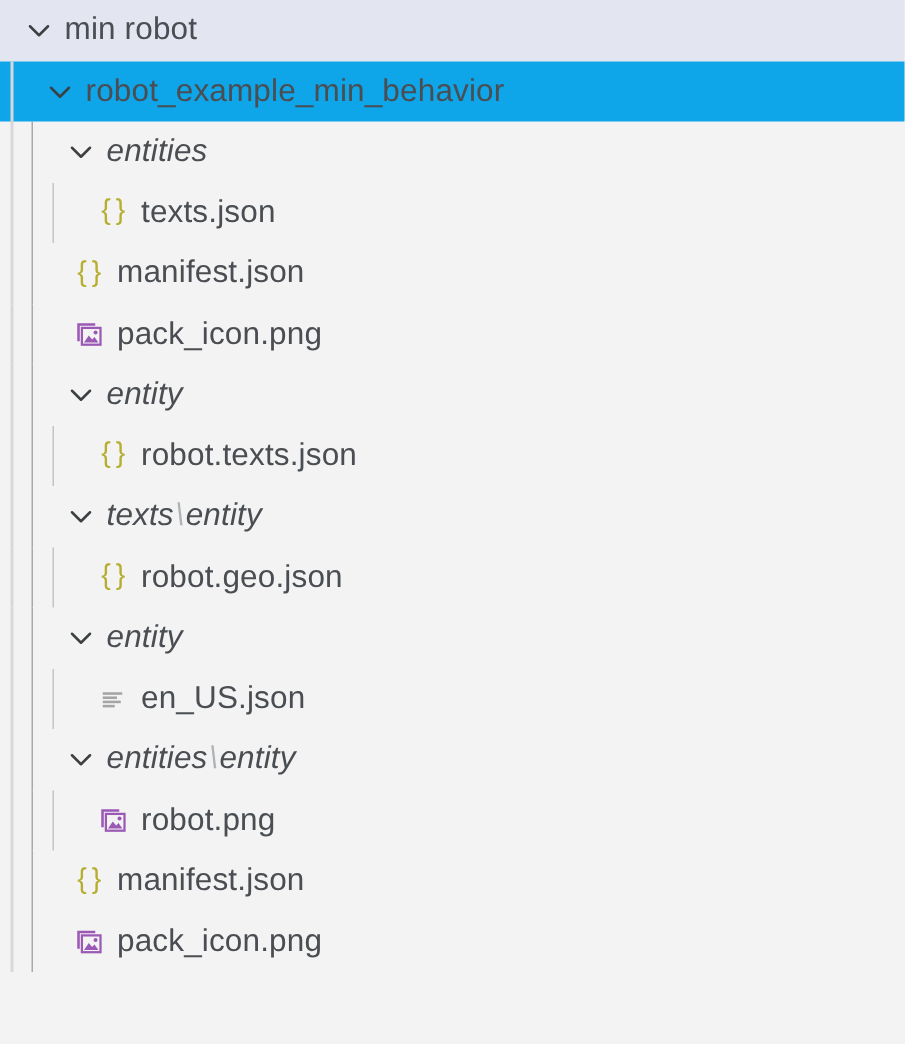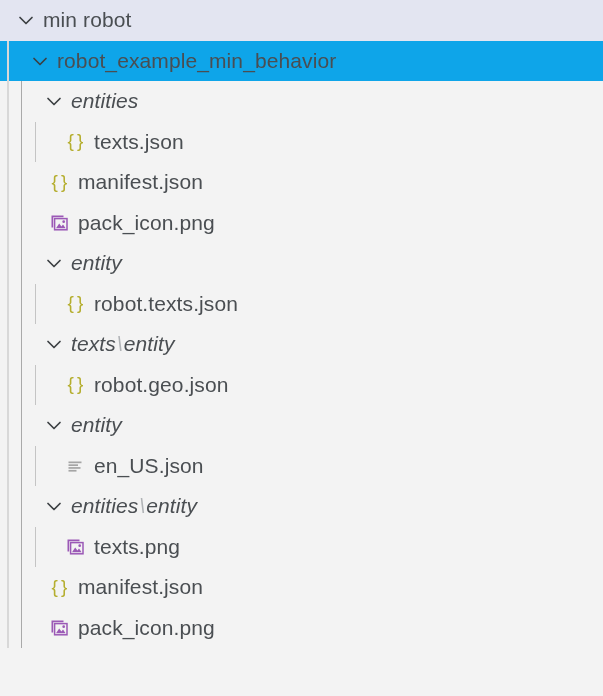--- a/index.html
+++ b/index.html
@@ -303,21 +303,21 @@
       </div>
       <div class="content f3">
         <span class="ficon">
           <svg width="22" height="22" viewBox="0 0 22 22" class="img-glyph">
             <path d="M3.5 3.5 H15.5 V5.2 H5.2 V15.5 H3.5 Z" fill="#9b59b6"></path>
             <rect x="6.6" y="6.6" width="12.4" height="11.2" fill="none" stroke="#9b59b6" stroke-width="1.5"></rect>
             <path d="M8 16.3 L11.2 11.6 L13.4 14.4 L15 12.6 L17.6 16.3 Z" fill="#9b59b6"></path>
             <circle cx="15.7" cy="9.7" r="1.35" fill="#9b59b6"></circle>
           </svg>
         </span>
-        <span class="label">texts.png</span>
+        <span class="label">robot.png</span>
       </div>
     </div>
     <div class="row">
       <div class="guides">
         <div class="guide g0"></div>
         <div class="guide g1"></div>
       </div>
       <div class="content f2">
         <span class="ficon">
           <span class="json-glyph">{ }</span>

